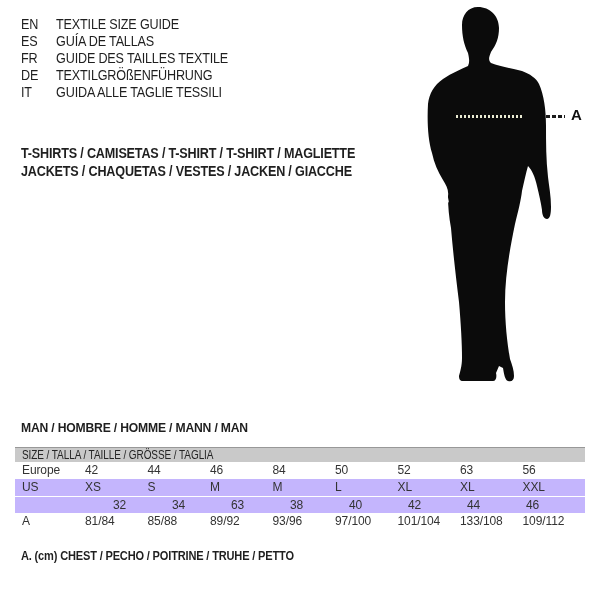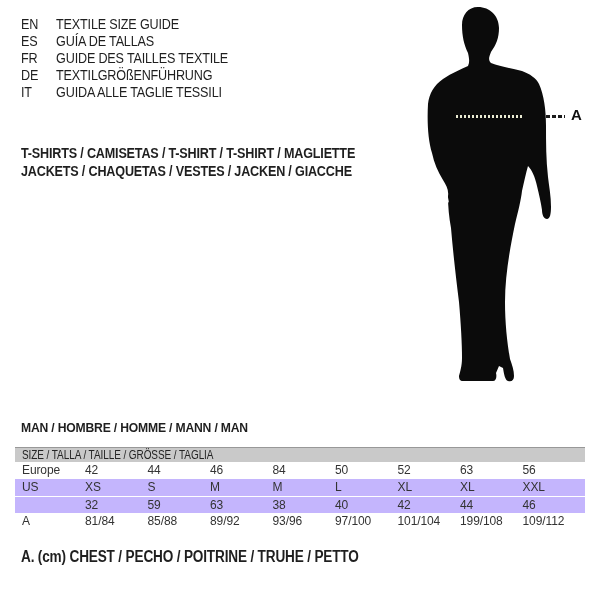--- a/index.html
+++ b/index.html
@@ -22,25 +22,25 @@
   .measure-a{position:absolute;left:571px;top:106px;font-weight:bold;font-size:15px;color:#101010;}
   
   .man-title{position:absolute;left:21px;top:420px;font-weight:bold;font-size:13.5px;letter-spacing:-0.2px;text-align:center;}
   
   .table{position:absolute;left:15px;top:447px;width:570px;font-size:12px;color:#333;letter-spacing:-0.1px;}
   .thead{height:15px;line-height:15px;background:#c9c9c9;border-top:1px solid #989898;
          padding-left:7px;box-sizing:border-box;font-size:12.5px;color:#242424;}
   .thead .condensed{transform:scaleX(0.8);}
   .trow{display:flex;height:17px;line-height:17px;box-sizing:border-box;}
   .trow.alt{background:#c4b5fd;}
-  .trow.alt2{border-top:1px solid #ffffff;}
+  .trow.alt2{border-top:1px solid #ffffff;padding-left:28px;}
   .tlabel{width:70px;flex:0 0 70px;padding-left:7px;box-sizing:border-box;text-align:left;}
   .tcell{flex:1 1 0;text-align:left;}
   
-  .footnote{position:absolute;left:21px;top:548px;font-weight:bold;font-size:16px;letter-spacing:-0.2px;}
+  .footnote{position:absolute;left:21px;top:548px;font-weight:bold;font-size:13px;letter-spacing:-0.2px;}
   .footnote .condensed{transform:scaleX(0.85);}
 </style>
 </head>
 <body>
 
 <div class="canvas">
 
   <div class="langs" id="langs">
       <div class="lang-row">
         <span class="lang-code">EN</span>
@@ -111,37 +111,37 @@
           <div class="tcell">M</div>
           <div class="tcell">M</div>
           <div class="tcell">L</div>
           <div class="tcell">XL</div>
           <div class="tcell">XL</div>
           <div class="tcell">XXL</div>
         </div>
         <div class="trow alt alt2">
           <div class="tlabel"></div>
           <div class="tcell">32</div>
-          <div class="tcell">59</div>
+          <div class="tcell">34</div>
           <div class="tcell">63</div>
           <div class="tcell">38</div>
           <div class="tcell">40</div>
           <div class="tcell">42</div>
           <div class="tcell">44</div>
           <div class="tcell">46</div>
         </div>
         <div class="trow">
           <div class="tlabel">A</div>
           <div class="tcell">81/84</div>
           <div class="tcell">85/88</div>
           <div class="tcell">89/92</div>
           <div class="tcell">93/96</div>
           <div class="tcell">97/100</div>
           <div class="tcell">101/104</div>
-          <div class="tcell">199/108</div>
+          <div class="tcell">133/108</div>
           <div class="tcell">109/112</div>
         </div>
       </div>
   </div>
 
   <div class="footnote"><span class="condensed">A. (cm) CHEST / PECHO / POITRINE / TRUHE / PETTO</span></div>
 
 </div>
 
 </body></html>

